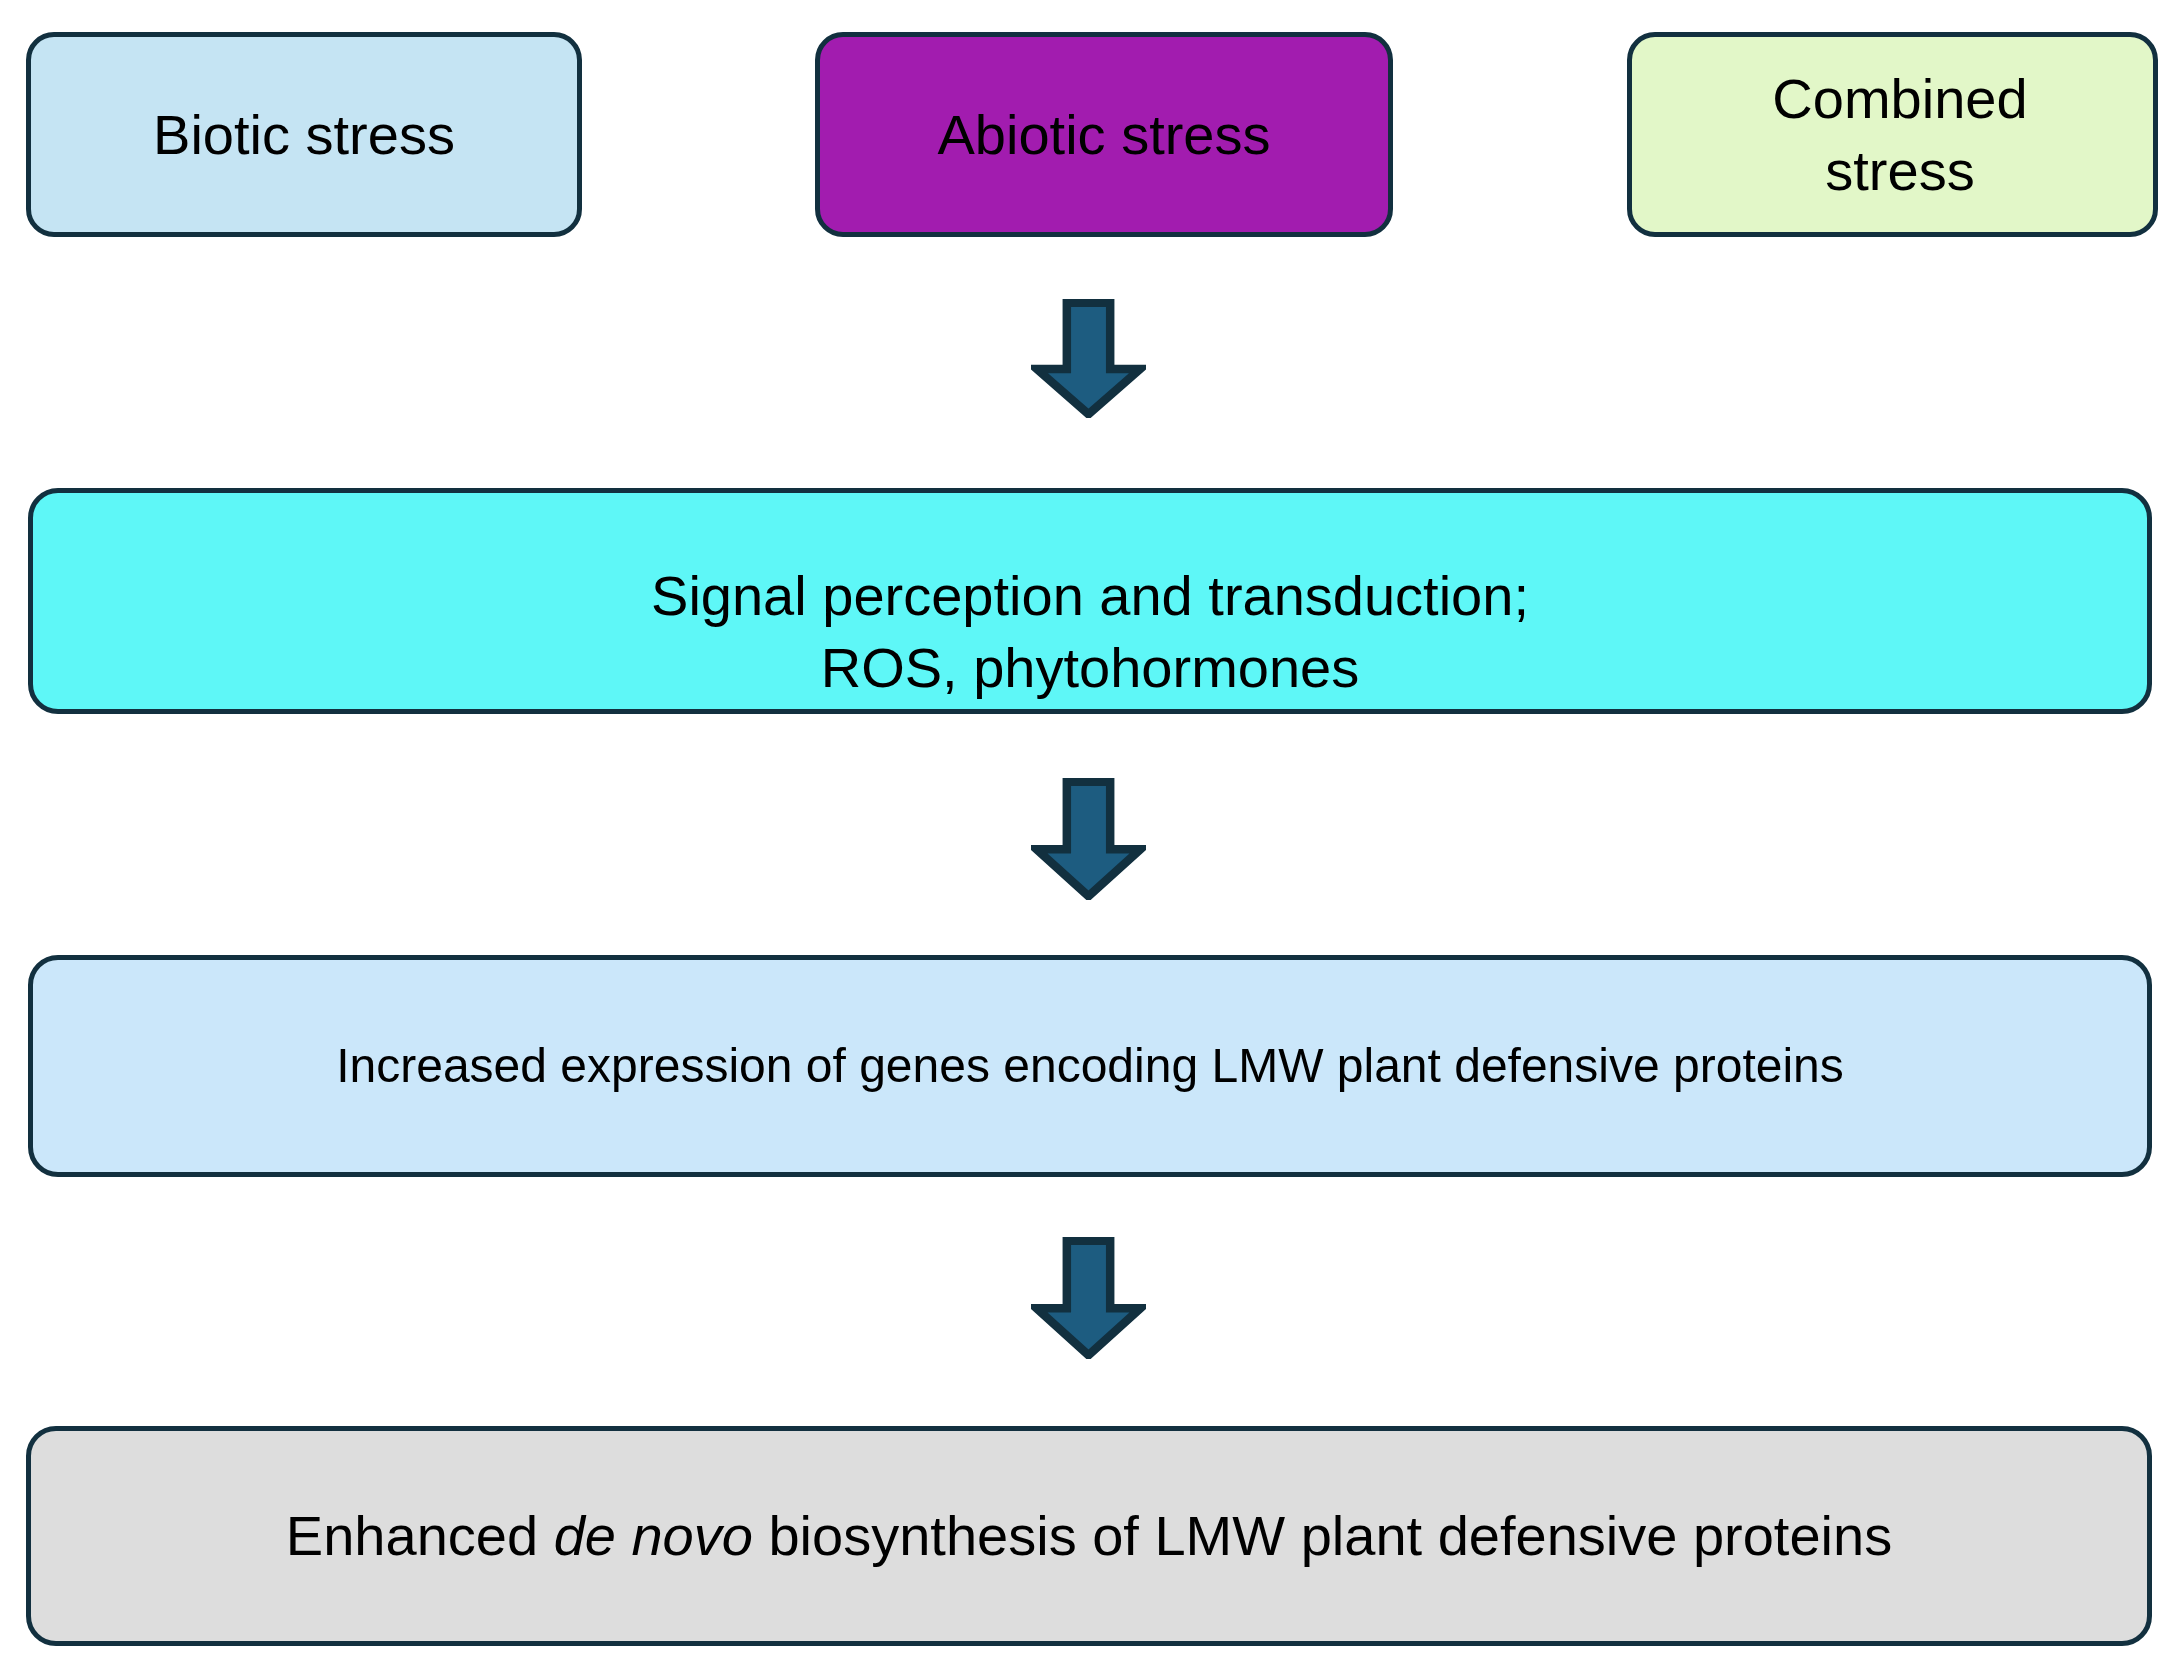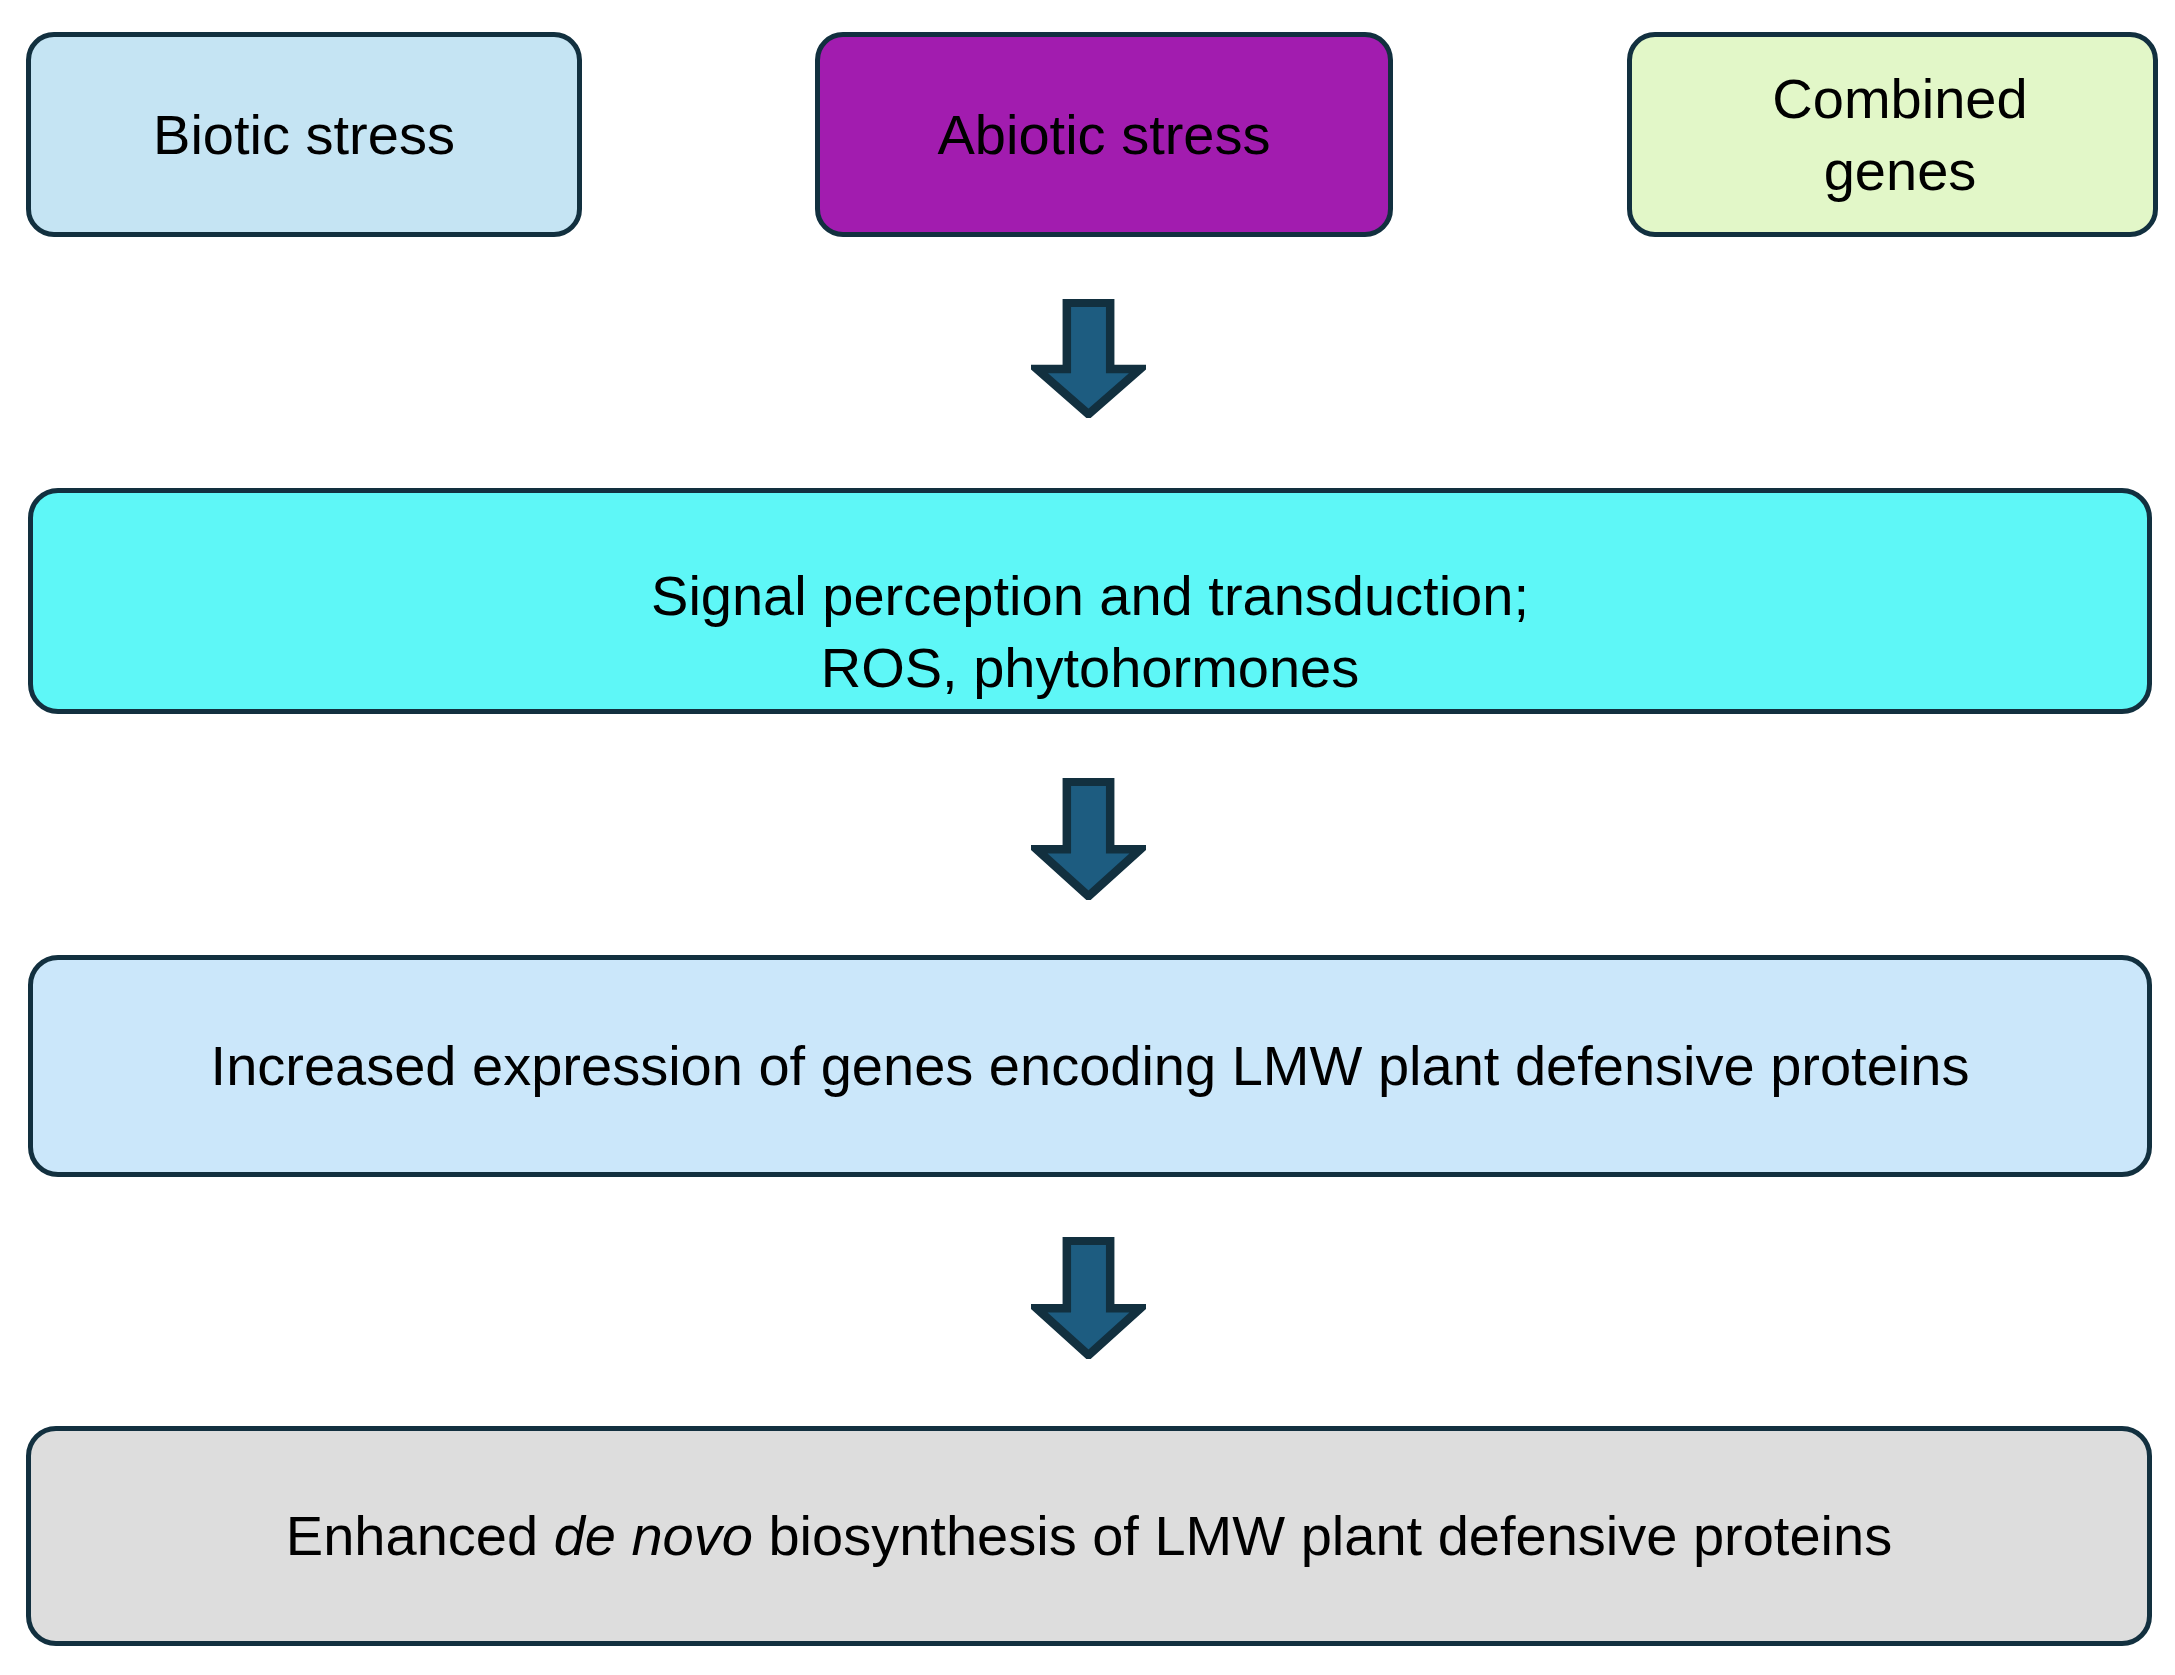--- a/index.html
+++ b/index.html
@@ -63,21 +63,21 @@
     font-size: 56px;
     border-radius: 30px;
     align-items: flex-end;
   }
   #node-gene-expression {
     left: 28px;
     top: 955px;
     width: 2124px;
     height: 222px;
     background: #cbe7fa;
-    font-size: 56px;
+    font-size: 48px;
     border-radius: 30px;
   }
   #node-biosynthesis {
     left: 26px;
     top: 1426px;
     width: 2126px;
     height: 220px;
     background: #dddddd;
     font-size: 56px;
     border-radius: 30px;
@@ -105,21 +105,21 @@
     <span class="txt">Biotic stress</span>
   </div>
 
   <div class="node stress" id="node-abiotic-stress">
     <span class="txt">Abiotic stress</span>
   </div>
 
   <div class="node stress" id="node-combined-stress">
     <span>
       <span class="txt">Combined</span>
-      <span class="txt">genes</span>
+      <span class="txt">stress</span>
     </span>
   </div>
 
   <div class="arrow" id="arrow-stress-to-signal">
     <svg viewBox="0 0 122 126" preserveAspectRatio="none" aria-hidden="true">
       <polygon points="38,4 84,4 84,74 116,74 61,122 6,74 38,74" fill="#1d5c80" stroke="#12303f" stroke-width="9" stroke-linejoin="miter"></polygon>
     </svg>
   </div>
 
   <div class="node" id="node-signal-perception">

